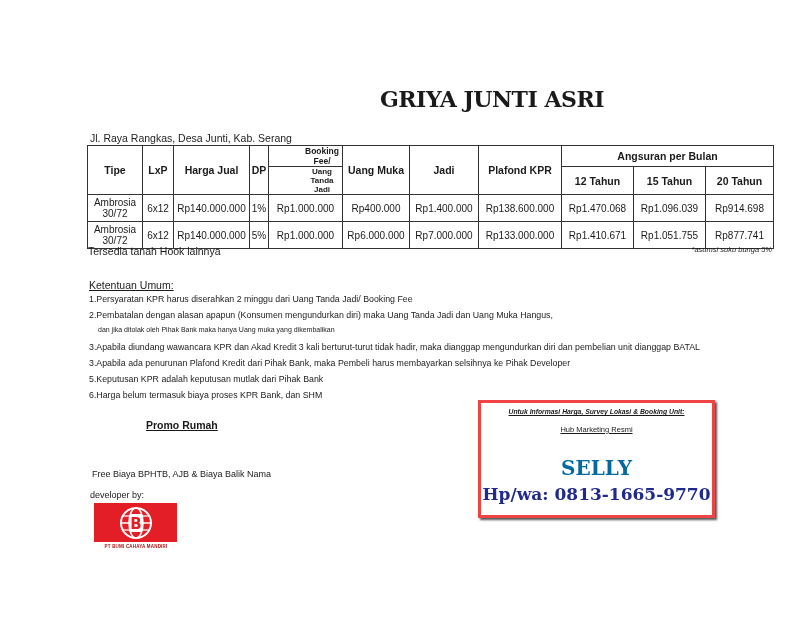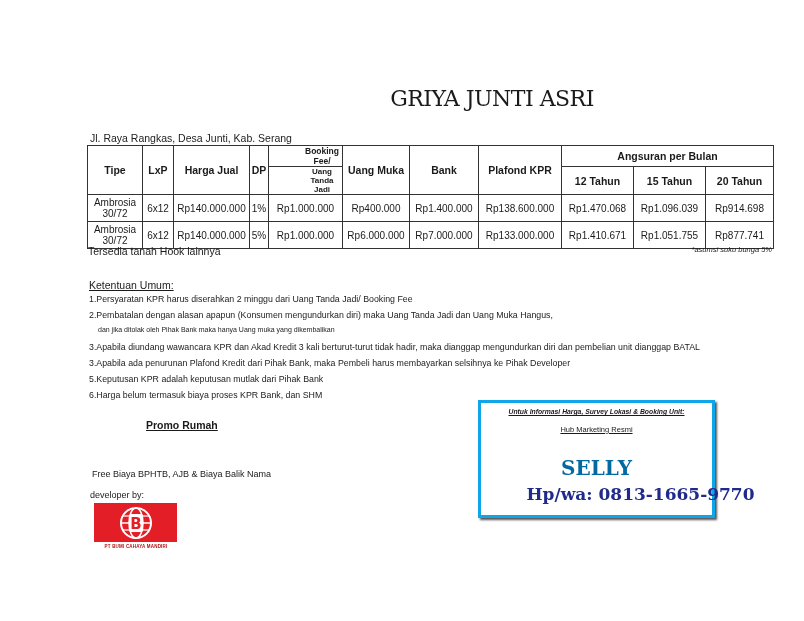--- a/index.html
+++ b/index.html
@@ -1,39 +1,39 @@
 <!DOCTYPE html>
 <html><head>
 <meta charset="utf-8">
 <style>
   html, body { margin:0; padding:0; background:#ffffff; }
   body { width:804px; height:621px; position:relative; overflow:hidden; font-family:"Liberation Sans", sans-serif; color:#1a1a1a; }
   .abs { position:absolute; }
-  .title { left:0; width:804px; top:86px; text-align:center; font-family:"DejaVu Serif", serif; font-weight:normal; font-size:22px; letter-spacing:-0.5px; padding-left:180px; box-sizing:border-box; }
+  .title { left:0; width:804px; top:86px; text-align:center; font-family:"DejaVu Serif", serif; font-weight:bold; font-size:22px; letter-spacing:-0.5px; padding-left:180px; box-sizing:border-box; }
   .address { left:90px; top:132px; font-size:10.5px; color:#222; }
   table.price { position:absolute; left:87px; top:145px; border-collapse:collapse; font-size:10px; }
   table.price td, table.price th { border:1.5px solid #333; text-align:center; padding:0; }
   table.price th { font-weight:bold; font-size:10.5px; }
   table.price th.small { font-size:8px;padding-left:33px; }
   .cell-tipe { font-size:10px; line-height:11px; }
   .note-left { left:88px; top:245px; font-size:10.5px; }
   .note-right { left:660px; top:245px; font-size:7.5px; font-style:italic; width:112px; text-align:right; }
   .ket-title { left:89px; top:279px; font-size:10.5px; font-weight:normal; text-decoration:underline; }
   .rule { left:89px; font-size:8.8px; color:#222; white-space:nowrap; }
   .rule-sub { left:98px; font-size:7px; color:#222; white-space:nowrap; }
   .promo-title { left:134px; top:419px; font-size:10.5px; font-weight:bold; text-decoration:underline;padding-left:12px; }
   .promo-text { left:92px; top:438px; font-size:9px;margin-top:31px; }
   .dev-label { left:90px; top:490px; font-size:9px; }
   .logo { left:94px; top:503px; width:84px; width:83px; height:39px; background:#e41e26; display:flex; align-items:center; justify-content:center; }
   .logo-caption { left:94px; top:544px; width:84px; font-size:4.5px; font-weight:bold; color:#b01010; text-align:center; letter-spacing:0.2px; }
-  .contact-box { left:478px; top:400px; width:237px; height:118px; border:3px solid #0ea5e9; box-shadow:2px 2px 2px #555; box-sizing:border-box; }
+  .contact-box { left:478px; top:400px; width:237px; height:118px; border:3px solid #ef4444; box-shadow:2px 2px 2px #555; box-sizing:border-box; }
   .cb-line1 { position:absolute; left:0; width:100%; top:5px; text-align:center; font-size:6.8px; font-style:italic; font-weight:bold; text-decoration:underline; }
   .cb-line2 { position:absolute; left:0; width:100%; top:22px; text-align:center; font-size:7.5px; text-decoration:underline; }
   .cb-name { position:absolute; left:0; width:100%; top:53px; text-align:center; font-family:"DejaVu Serif", serif; font-weight:bold; font-size:20px; color:#0369a1; }
-  .cb-phone { position:absolute; left:0; width:100%; top:81px; text-align:center; font-family:"DejaVu Serif", serif; font-weight:bold; font-size:17px; color:#1f2a8c;margin-left:44px; }
+  .cb-phone { position:absolute; left:0; width:100%; top:81px; text-align:center; font-family:"DejaVu Serif", serif; font-weight:bold; font-size:17px; color:#1f2a8c; }
 </style>
 </head>
 <body>
 
 <div class="abs title">GRIYA JUNTI ASRI</div>
 <div class="abs address">Jl. Raya Rangkas, Desa Junti, Kab. Serang</div>
 
 <table class="price">
   <colgroup>
     <col style="width:55px">
@@ -49,21 +49,21 @@
       <col style="width:68px">
   </colgroup>
   <tbody>
       <tr style="height:20px">
     <th rowspan="2">Tipe</th>
     <th rowspan="2">LxP</th>
     <th rowspan="2">Harga Jual</th>
     <th rowspan="2">DP</th>
     <th class="small" style="font-size:8.5px">Booking Fee/</th>
     <th rowspan="2">Uang Muka</th>
-    <th rowspan="2">Bank</th>
+    <th rowspan="2">Jadi</th>
     <th rowspan="2">Plafond KPR</th>
     <th colspan="3">Angsuran per Bulan</th>
   </tr>
   <tr style="height:22px">
     <th class="small">Uang Tanda Jadi</th>
     <th>12 Tahun</th>
     <th>15 Tahun</th>
     <th>20 Tahun</th>
   </tr>
   <tr style="height:27px">

